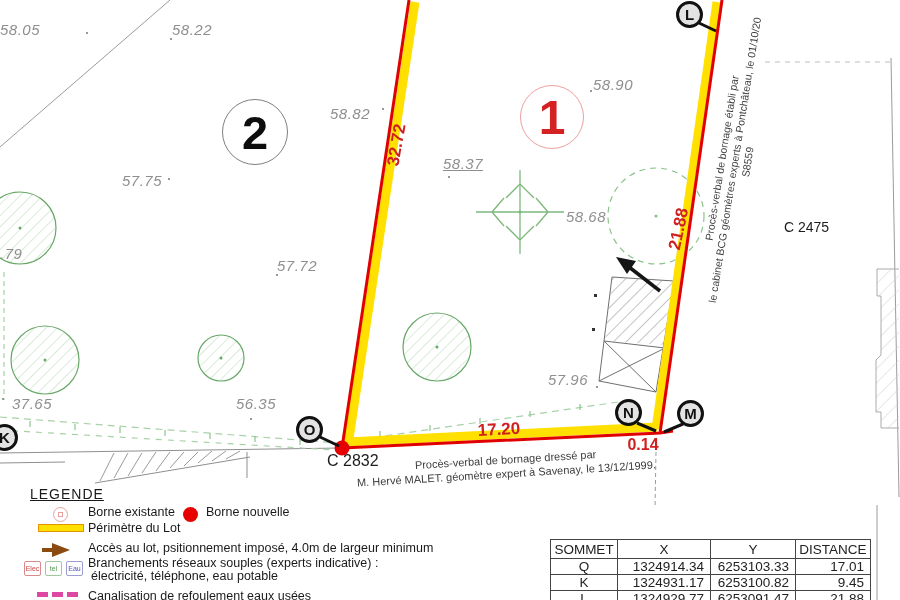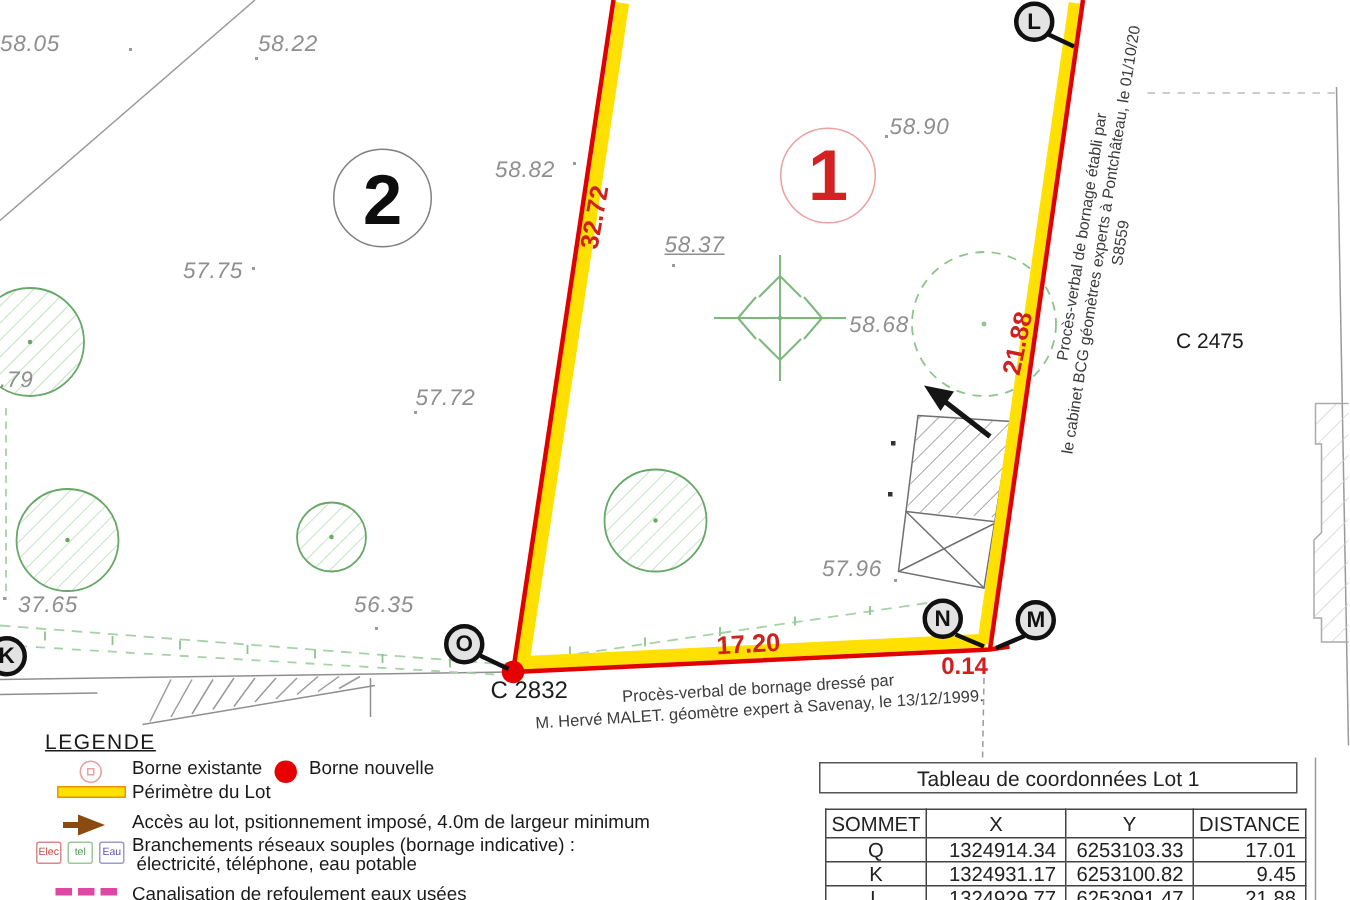--- a/index.html
+++ b/index.html
@@ -268,30 +268,29 @@
 
     <svg class="abs" style="left:42px;top:542px;" width="32" height="16">
       <rect x="0" y="6" width="10" height="4" fill="#8a4a10"></rect>
       <polygon points="10,1 28,8 10,15" fill="#8a4a10"></polygon>
     </svg>
     <div class="legend-text" style="left:88px;top:541px;">Accès au lot, psitionnement imposé, 4.0m de largeur minimum</div>
 
     <div class="netbox" style="left:24px;top:561px;border:1px solid #d98a8a;color:#cc4444;">Elec</div>
     <div class="netbox" style="left:45px;top:561px;border:1px solid #9cc89c;color:#559955;">tel</div>
     <div class="netbox" style="left:66px;top:561px;border:1px solid #9c9cd0;color:#5555bb;">Eau</div>
-    <div class="legend-text" style="left:88px;top:556px;">Branchements réseaux souples (bornage indicative) :</div>
+    <div class="legend-text" style="left:88px;top:556px;">Branchements réseaux souples (experts indicative) :</div>
     <div class="legend-text" style="left:91px;top:569px;">électricité, téléphone, eau potable</div>
 
     <div class="canal-dash" style="left:37px;top:592px;"></div>
     <div class="canal-dash" style="left:52px;top:592px;"></div>
     <div class="canal-dash" style="left:67px;top:592px;"></div>
     <div class="legend-text" style="left:88px;top:589px;">Canalisation de refoulement eaux usées</div>
   </div>
 
-  <div class="coord-title">Tableau de coordonnées Lot 1</div>
 
   <table class="coords">
     <colgroup>
         <col style="width:67px">
         <col style="width:93px">
         <col style="width:85px">
         <col style="width:75px">
       </colgroup>
     <tbody>
         <tr>

